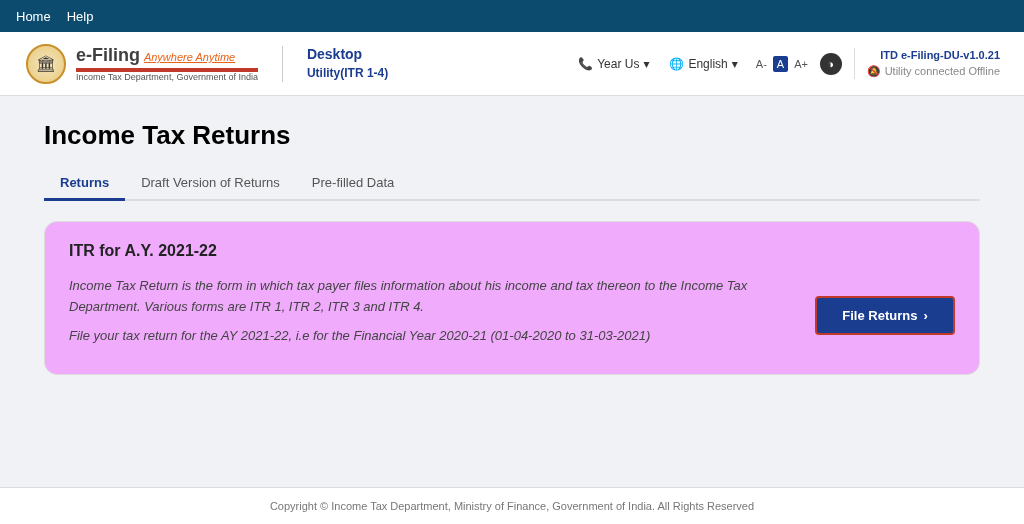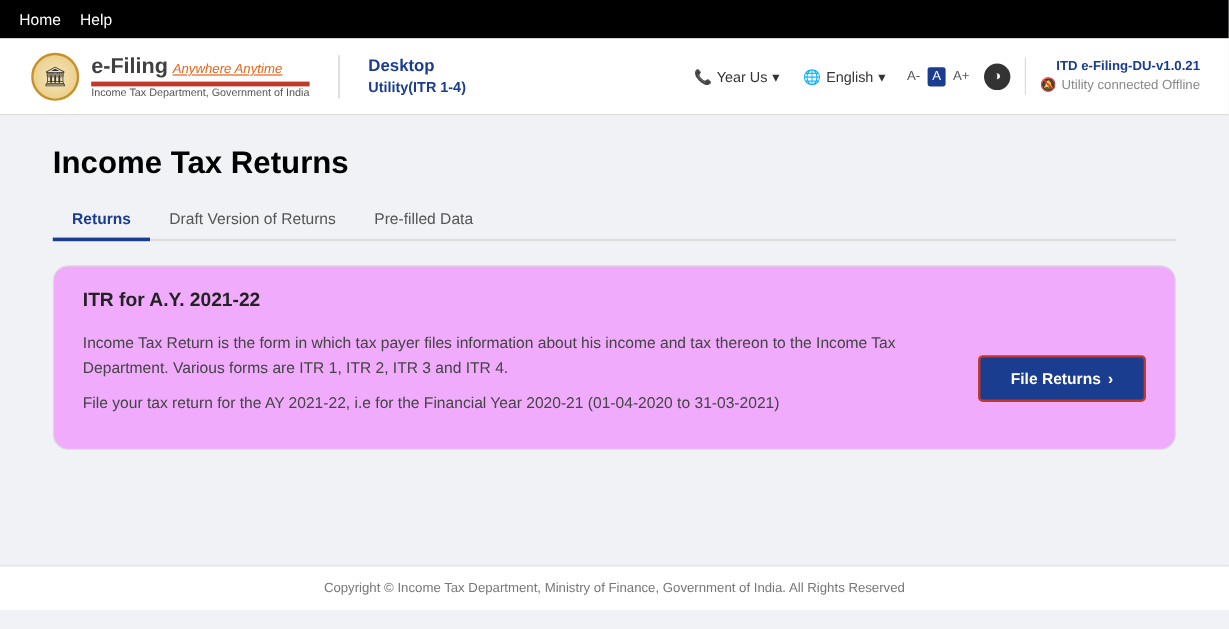--- a/index.html
+++ b/index.html
@@ -1,20 +1,20 @@
 <!DOCTYPE html>
 <html><head>
   <meta charset="utf-8">
   <style>
     * { box-sizing: border-box; margin: 0; padding: 0; }
     body { font-family: Arial, sans-serif; background: #f0f2f5; min-height: 524px; font-size: 14px; color: #333; }
 
     
     .top-nav {
-      background: #000000;
+      background: #0c4a6e;
       color: white;
       display: flex;
       align-items: center;
       padding: 0 16px;
       height: 32px;
       gap: 16px;
     }
     .top-nav a {
       color: white;
       text-decoration: none;
@@ -185,20 +185,21 @@
       margin-bottom: 16px;
     }
     .card-body {
       display: flex;
       justify-content: space-between;
       align-items: center;
       gap: 16px;
     }
     .card-text {
       flex: 1;
+      font-style: italic;
     }
     .card-text p {
       font-size: 13px;
       color: #444;
       line-height: 1.6;
       margin-bottom: 8px;
     }
     .file-returns-btn {
       background: #1a3d8f;
       color: white;
@@ -218,21 +219,21 @@
 
     
     footer {
       text-align: center;
       font-size: 11px;
       color: #777;
       padding: 12px;
       border-top: 1px solid #ddd;
       background: white;
       position: fixed;
-      bottom: 16px;
+      bottom: 0;
       left: 0;
       right: 0;
     }
 
     
     .emblem-circle {
       width: 40px;
       height: 40px;
       border-radius: 50%;
       border: 2px solid #c8902a;

